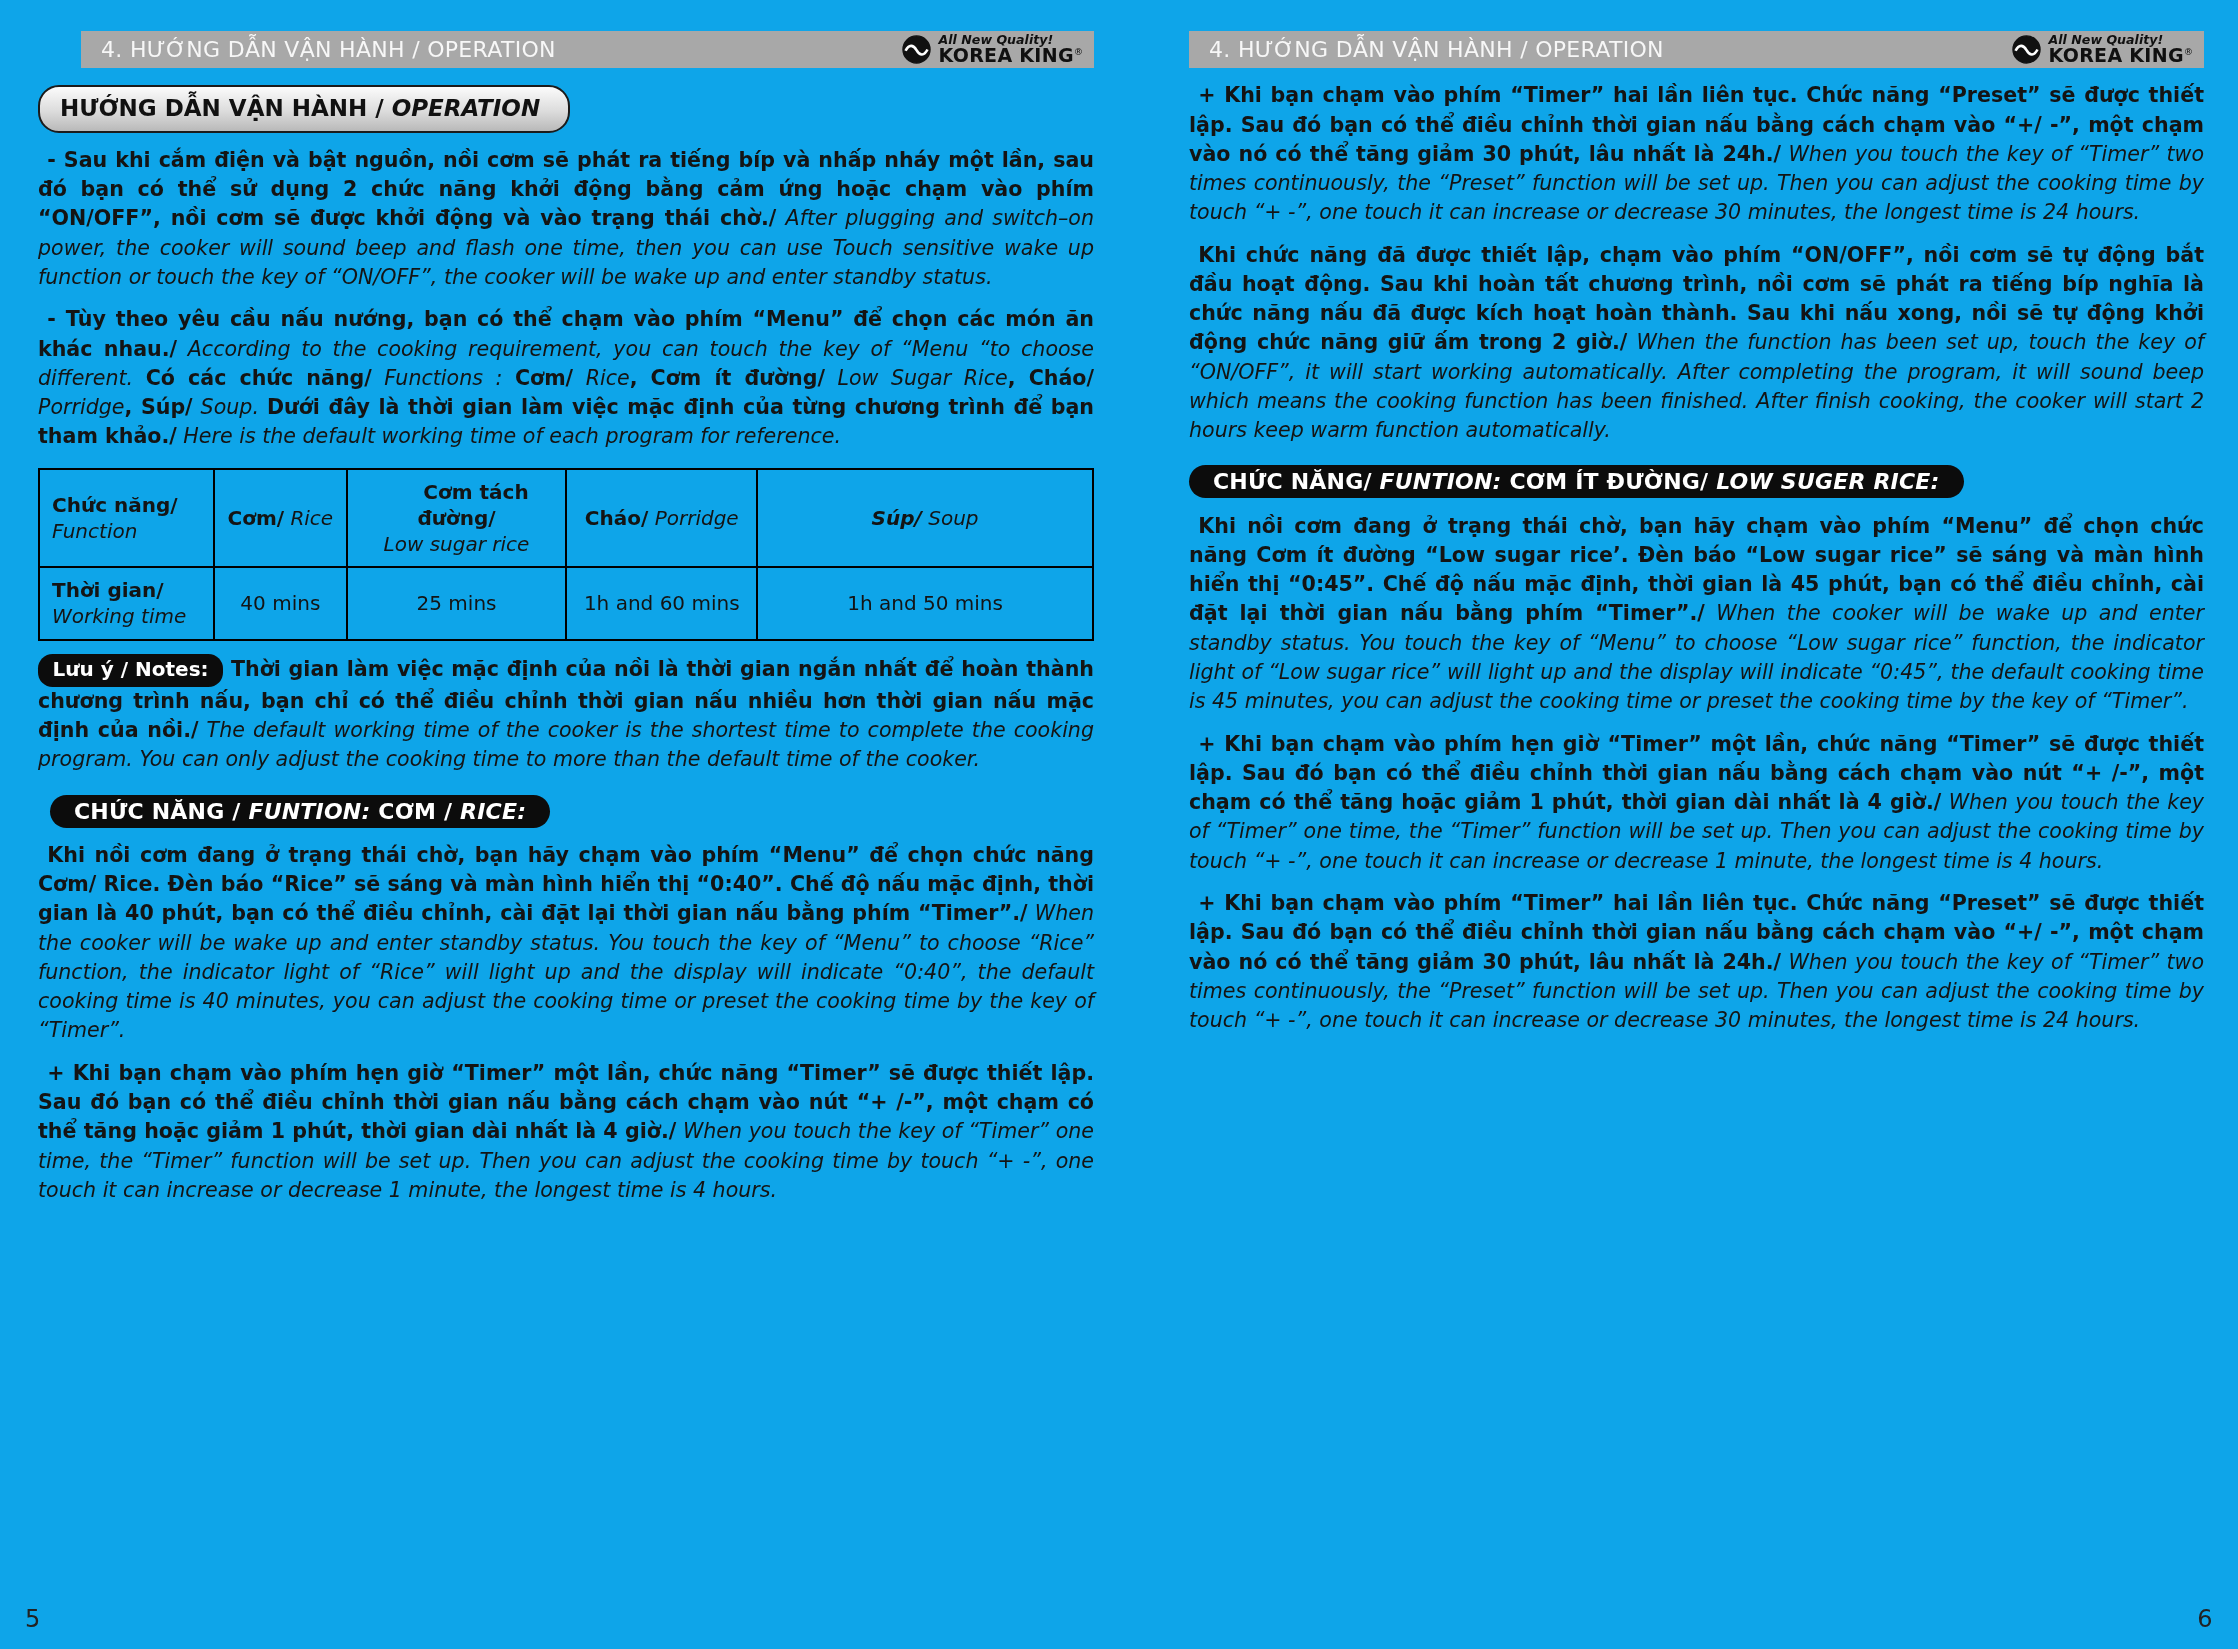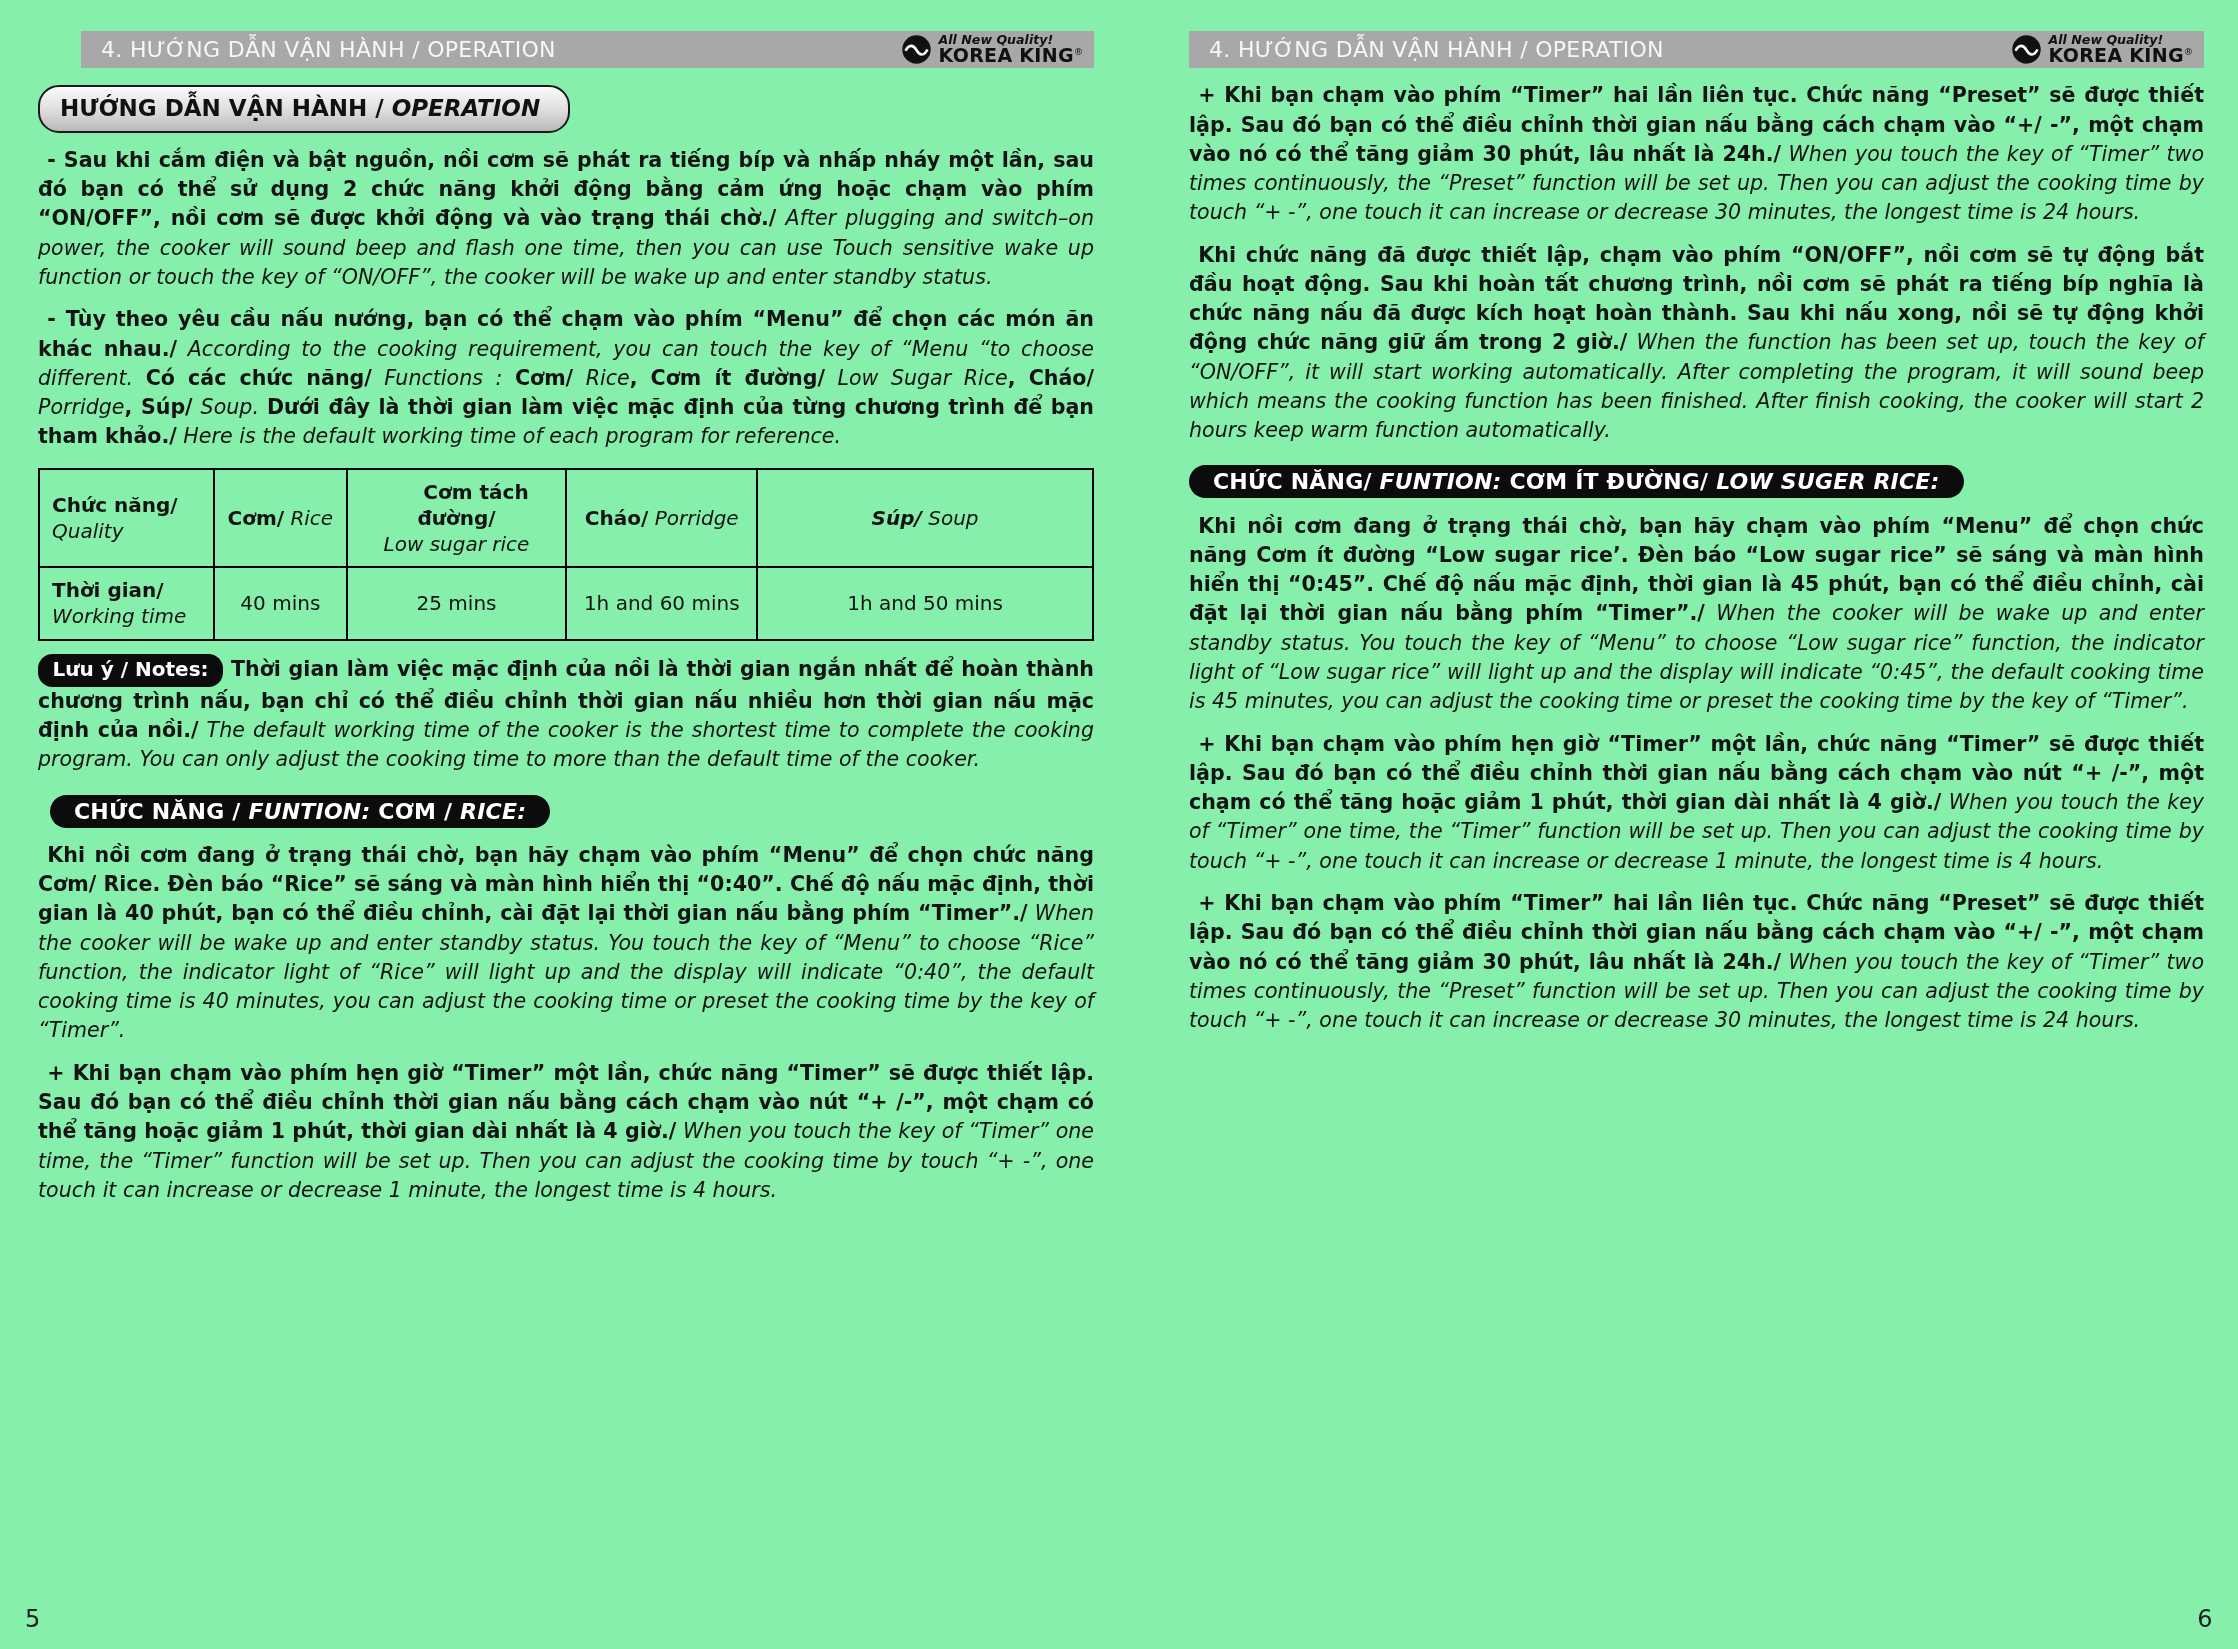--- a/index.html
+++ b/index.html
@@ -2,21 +2,21 @@
 <html style="font-size:10.6px"><head>
 <meta charset="utf-8">
 <style>
   html,body { margin:0; padding:0; background:#ffffff; }
   body {
     width:2239px; height:1650px;
     font-family:"DejaVu Sans","Liberation Sans",sans-serif;
     color:#141414;
     position:relative;
   }
-  .spread { position:absolute; inset:0; background:#86efac; }
+  .spread { position:absolute; inset:0; background:#0ea5e9; }
 
   .page { position:absolute; top:31px; }
   .page-left  { left:38px;  width:1056px; }
   .page-right { left:1189px; width:1015px; }
 
   
   .header-bar {
     height:37px; background:#a8a8a8;
     display:flex; align-items:center; justify-content:space-between;
     padding:0 10.6px 0 20px; box-sizing:border-box;
@@ -108,21 +108,21 @@
 
     <div class="section-pill"><span style="font-weight: 700;">HƯỚNG DẪN VẬN HÀNH / </span><span style="font-weight: 700; font-style: italic;">OPERATION</span></div>
 
     <p class="para"><span style="font-weight: 700;">- Sau khi cắm điện và bật nguồn, nồi cơm sẽ phát ra tiếng bíp và nhấp nháy một lần, sau đó bạn có thể sử dụng 2 chức năng khởi động bằng cảm ứng hoặc chạm vào phím “ON/OFF”, nồi cơm sẽ được khởi động và vào trạng thái chờ./</span><span style="font-style: italic;"> After plugging and switch–on power, the cooker will sound beep and flash one time, then you can use Touch sensitive wake up function or touch the key of “ON/OFF”, the cooker will be wake up and enter standby status.</span></p>
 
     <p class="para"><span style="font-weight: 700;">- Tùy theo yêu cầu nấu nướng, bạn có thể chạm vào phím “Menu” để chọn các món ăn khác nhau./</span><span style="font-style: italic;"> According to the cooking requirement, you can touch the key of “Menu “to choose different. </span><span style="font-weight: 700;">Có các chức năng/</span><span style="font-style: italic;"> Functions : </span><span style="font-weight: 700;">Cơm/</span><span style="font-style: italic;"> Rice</span><span style="font-weight: 700;">, </span><span style="font-weight: 700;">Cơm ít đường/</span><span style="font-style: italic;"> Low Sugar Rice</span><span style="font-weight: 700;">, </span><span style="font-weight: 700;">Cháo/</span><span style="font-style: italic;"> Porridge</span><span style="font-weight: 700;">, </span><span style="font-weight: 700;">Súp/</span><span style="font-style: italic;"> Soup. </span><span style="font-weight: 700;">Dưới đây là thời gian làm việc mặc định của từng chương trình để bạn tham khảo./</span><span style="font-style: italic;"> Here is the default working time of each program for reference.</span></p>
 
     <table class="spec">
       <tbody>
           <tr>
-        <td class="first w1"><span style="font-weight: 700;">Chức năng/</span><br><span style="font-style: italic;">Quality</span></td>
+        <td class="first w1"><span style="font-weight: 700;">Chức năng/</span><br><span style="font-style: italic;">Function</span></td>
         <td class="w2"><span style="font-weight: 700;">Cơm/</span><span style="font-style: italic;"> Rice</span></td>
         <td class="w3"><span style="font-weight: 700; margin-left: 39px;">Cơm tách đường/</span><br><span style="font-style: italic;">Low sugar rice</span></td>
         <td class="w4"><span style="font-weight: 700;">Cháo/</span><span style="font-style: italic;"> Porridge</span></td>
         <td class="w5"><span style="font-weight: 700; font-style: italic;">Súp/</span><span style="font-style: italic;"> Soup</span></td>
       </tr>
       <tr>
         <td class="first"><span style="font-weight: 700; text-align: right;">Thời gian/</span><br><span style="font-style: italic;">Working time</span></td>
         <td><span>40 mins</span></td>
         <td><span>25 mins</span></td>
         <td><span>1h and 60 mins</span></td>

